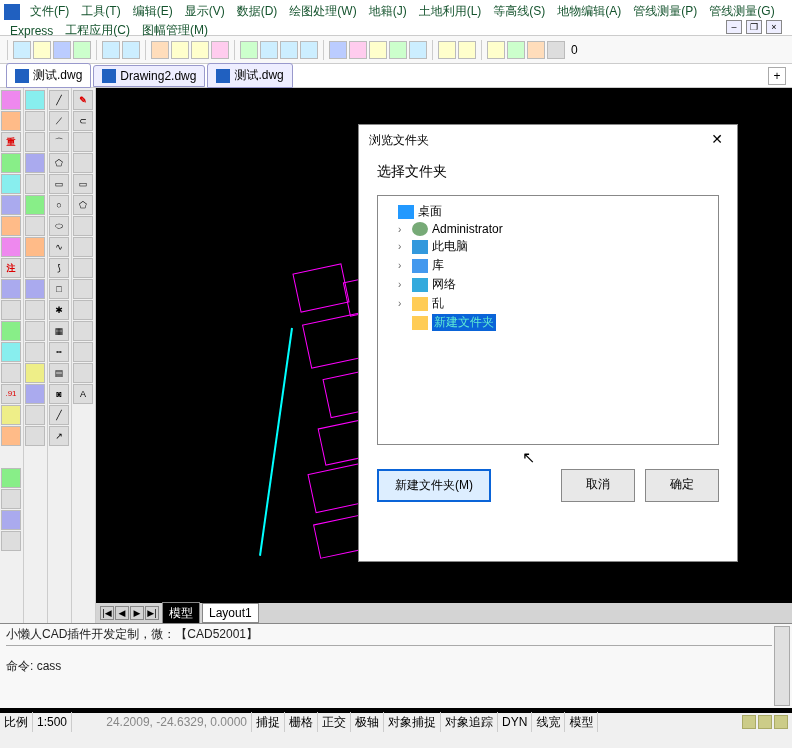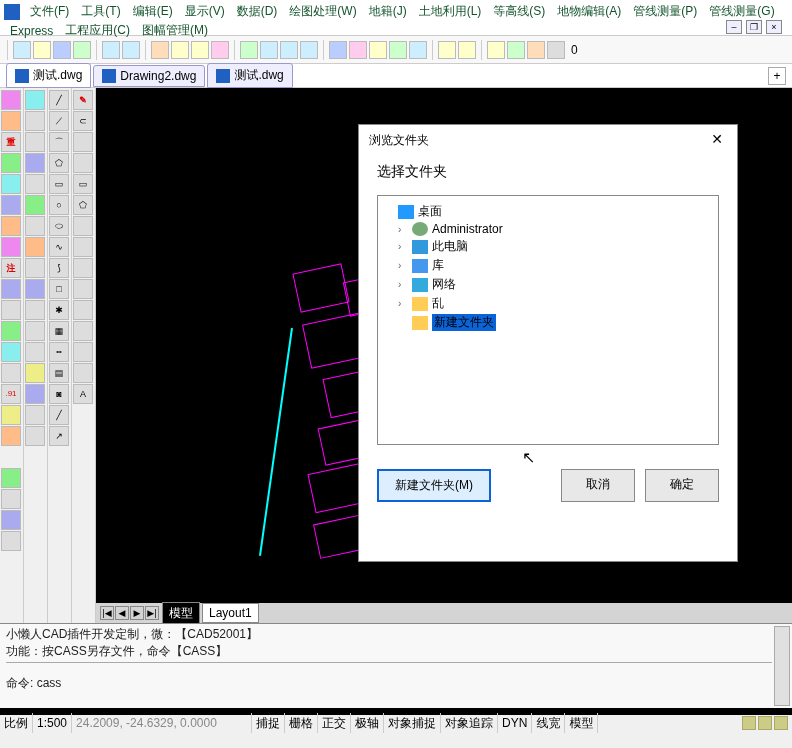--- a/index.html
+++ b/index.html
@@ -28,38 +28,38 @@
 .canvas { flex:1; background:#000; position:relative; overflow:hidden;}
 .drawing { position:absolute; top:180px; left:180px; width:180px; height:280px;}
 .bldg { position:absolute; border:1px solid #f0f; }
 .cyanline { position:absolute; width:2px; background:#0ff; transform-origin:top; }
 .layout-tabs { position:absolute; bottom:0; left:0; right:0; height:20px; background:#d4d4d4; display:flex; align-items:center; padding:0 4px; font-size:11px;}
 .lt-btn { width:14px; height:14px; border:1px solid #888; text-align:center; line-height:12px; font-size:9px; margin-right:1px;}
 .lt-tab { padding:2px 6px; background:#fff; border:1px solid #888; margin-left:2px;}
 .lt-tab.active{background:#000;color:#fff;}
 .cmdwin { height: 85px; background:#f8f8f8; border-top:1px solid #888; padding:2px 20px 2px 6px; font-family:SimSun,monospace; font-size:13px; line-height:17px; position:relative; color:#222;}
 .cmdwin .scrollbar{ position:absolute; right:2px; top:2px; bottom:2px; width:16px; background:#e0e0e0; border:1px solid #aaa;}
-.statusbar{ height:22px; background:#f0f0f0; border-top:7px solid #000000; display:flex; align-items:center; font-size:11px;}
+.statusbar{ height:22px; background:#f0f0f0; border-top:5px solid #000000; display:flex; align-items:center; font-size:11px;text-align:right;}
 .st-cell{ padding:0 4px; border-right:1px solid #ccc; height:20px; line-height:20px;}
 .st-cell.dim{color:#888;}
 .st-icons{ margin-left:auto; display:flex; gap:2px; padding-right:4px;}
 .st-ico{width:14px;height:14px;background:#cc8;border:1px solid #aa6;}
 .dialog { position:absolute; top:124px; left:358px; width:380px; height:438px; background:#fff; border:1px solid #888; box-shadow:2px 2px 8px rgba(0,0,0,0.3);}
 .dlg-title{ height:30px; display:flex; align-items:center; padding:0 10px; font-size:12px;}
 .dlg-close{ margin-left:auto; width:20px; height:20px; text-align:center; font-size:14px; line-height:18px;}
 .dlg-sub{ padding:8px 18px 14px; font-size:14px;}
 .dlg-tree{ margin:0 18px; border:1px solid #888; height:250px; padding:6px 4px; overflow:auto;}
 .tree-item{ display:flex; align-items:center; gap:4px; padding:1px 2px; margin-left:0;}
 .tree-item.child{ margin-left:14px;}
 .tree-exp{ width:10px; color:#666; font-size:10px;}
 .tree-ico{ width:16px; height:14px;}
 .ico-desk{background:#29f;} .ico-user{background:#7a7; border-radius:50%;} 
 .ico-pc{background:#39d;} .ico-lib{background:#49e;} .ico-net{background:#3ad;}
 .ico-fld{background:#fc5;}
-.tree-sel{ background:#0a64d8; color:#000000; padding:0 2px;}
+.tree-sel{ background:#0a64d8; color:#5eead4; padding:0 2px;}
 .dlg-btns{ display:flex; gap:10px; padding:24px 18px 0; }
 .dlg-btn{ flex:0 0 auto; padding:6px 16px; border:1px solid #888; background:#e8e8e8; text-align:center; font-size:12px;}
 .dlg-btn.mk{ border:2px solid #0a64d8; background:#ddeeff;}
 .cursor{ position:absolute; top:448px; left:522px; font-size:16px; color:#000; pointer-events:none;}
 </style>
 </head>
 <body>
 
 <div class="menubar">
   <span class="app-icon"></span>
@@ -239,21 +239,20 @@
       <div class="lt-btn">▶</div>
       <div class="lt-btn">▶|</div>
       <div class="lt-tab active">模型</div>
       <div class="lt-tab">Layout1</div>
     </div>
   </div>
 </div>
 
 <div class="cmdwin">
   <div>小懒人CAD插件开发定制，微：【CAD52001】</div>
-  <div>功能：按CASS另存文件，命令【CASS】</div>
   <div style="border-top:1px solid #aaa;margin-top:2px;padding-top:12px;">命令: cass</div>
   <div class="scrollbar"></div>
 </div>
 
 <div class="statusbar">
   <div class="st-cell">比例</div>
   <div class="st-cell">1:500</div>
   <div class="st-cell dim" style="width:180px;">24.2009, -24.6329, 0.0000</div>
   <div class="st-cell">捕捉</div>
   <div class="st-cell">栅格</div>

